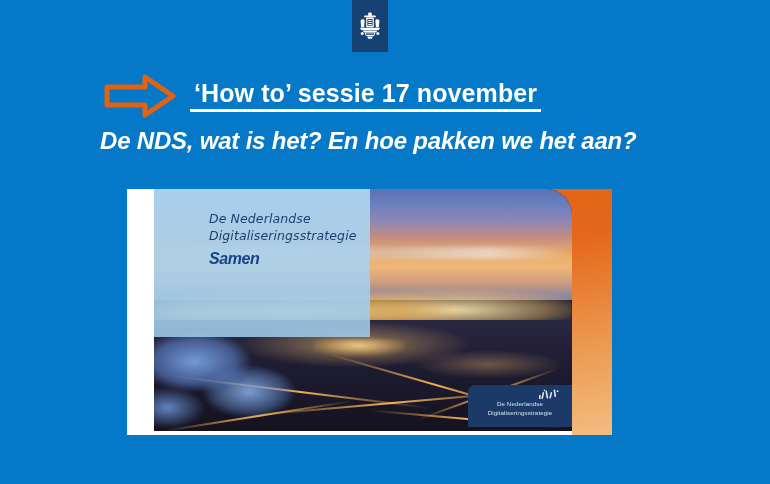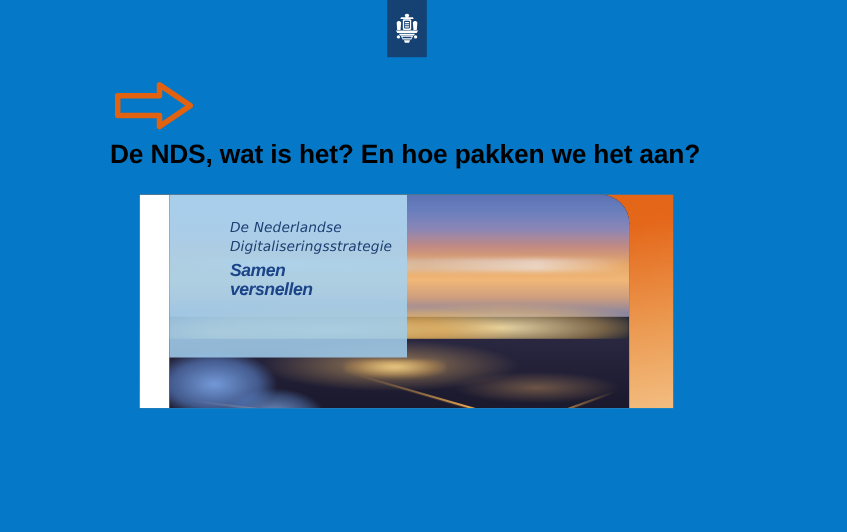--- a/index.html
+++ b/index.html
@@ -32,30 +32,31 @@
     letter-spacing:.1px;
     white-space:nowrap;
     border-bottom:3px solid #ffffff;
     padding:0 4px 3px 4px;
     line-height:1.05;
   }
 
   
   .subheading{
     position:absolute;left:100px;top:127px;width:640px;
-    color:#000000;
+    color:#ffffff;
     font-size:24px;
     font-weight:bold;
     letter-spacing:-.2px;
     white-space:nowrap;
+    font-style:italic;
   }
 
   
   .card{
-    position:absolute;left:127px;top:177px;width:485px;height:194px;
+    position:absolute;left:127px;top:189px;width:485px;height:246px;
     background:linear-gradient(170deg,#e2620f 0%, #e4671a 38%, #eb9a51 72%, #f3bd80 100%);
     overflow:hidden;
   }
   .card-white{
     position:absolute;left:0;top:0;width:445px;height:246px;
     background:#ffffff;
     border-top-right-radius:28px;
   }
   
   .cover-orange{
@@ -188,20 +189,21 @@
       <path d="M11.2 9.1h3.6v1h-3.6zM11.2 11h3.6v1h-3.6zM11.2 12.9h3.6v1h-3.6z" fill="#ffffff"></path>
       <path d="M9 22.4h8v1.4H9z"></path>
     </g>
   </svg>
 </div>
 
 <div class="headline-row">
   <svg class="arrow-icon" viewBox="0 0 72 44" aria-hidden="true">
     <path d="M3 13 H41 V3 L69 22 L41 41 V31 H3 Z" fill="none" stroke="#e2620f" stroke-width="5" stroke-linejoin="round"></path>
   </svg>
+  <div class="headline">‘How to’ sessie  17 november</div>
 </div>
 
 <div class="subheading">De NDS, wat is het? En hoe pakken we het aan?</div>
 
 <div class="card">
   <div class="card-white"></div>
 
   <div class="photo">
     <div class="sky"></div>
     <div class="sky-streak"></div>
@@ -238,16 +240,15 @@
 
   <div class="cover-orange"></div>
 
   <div class="cover-panel">
     <div class="panel-kicker">
       <div>De Nederlandse</div>
       <div>Digitaliseringsstrategie</div>
     </div>
     <div class="panel-title">
       <div>Samen</div>
-      <div>versnellen</div>
     </div>
   </div>
 </div>
 
 </body></html>

